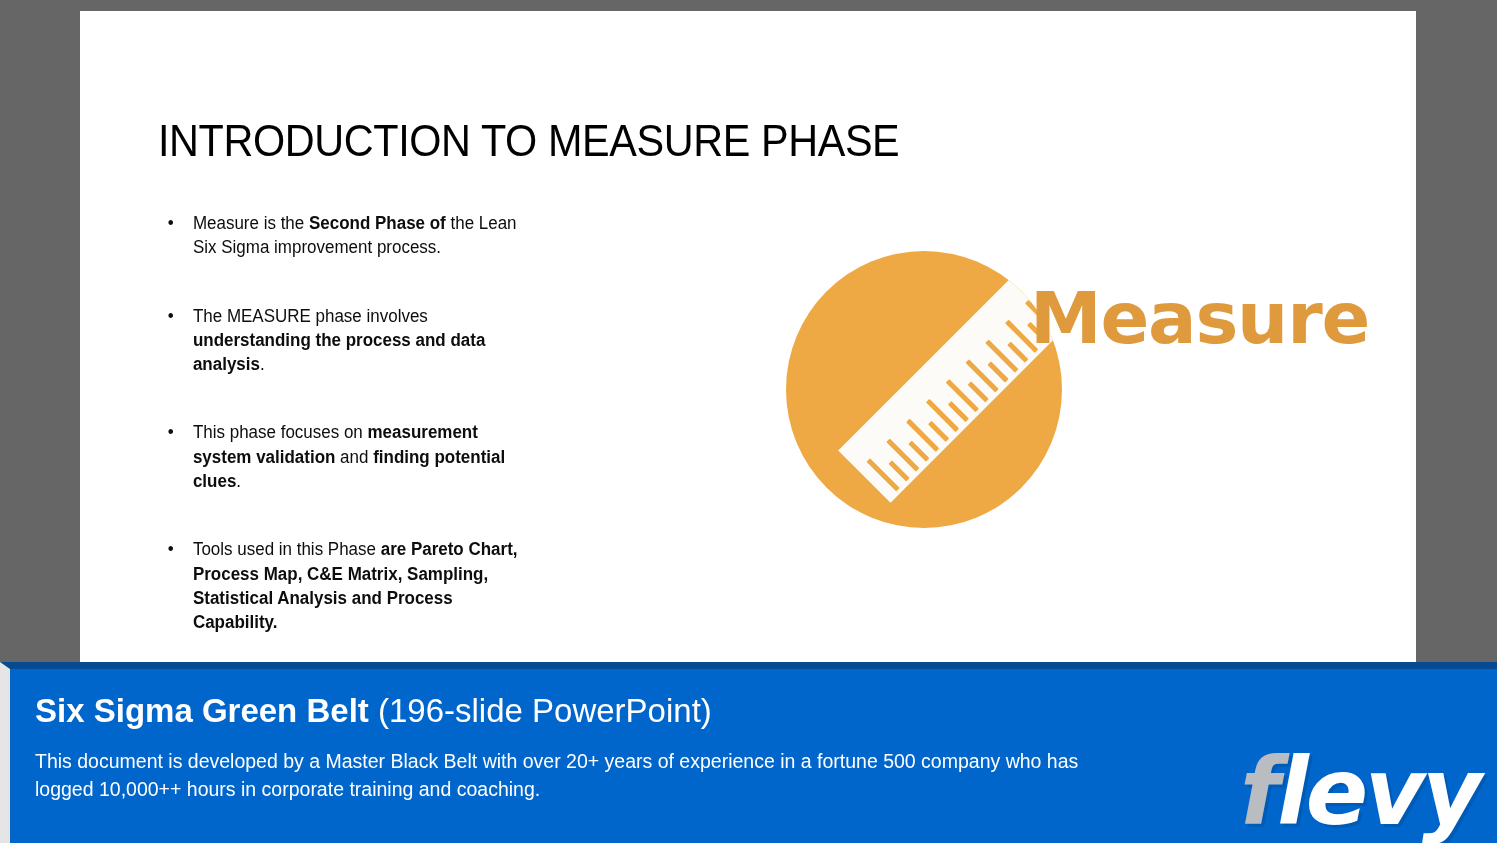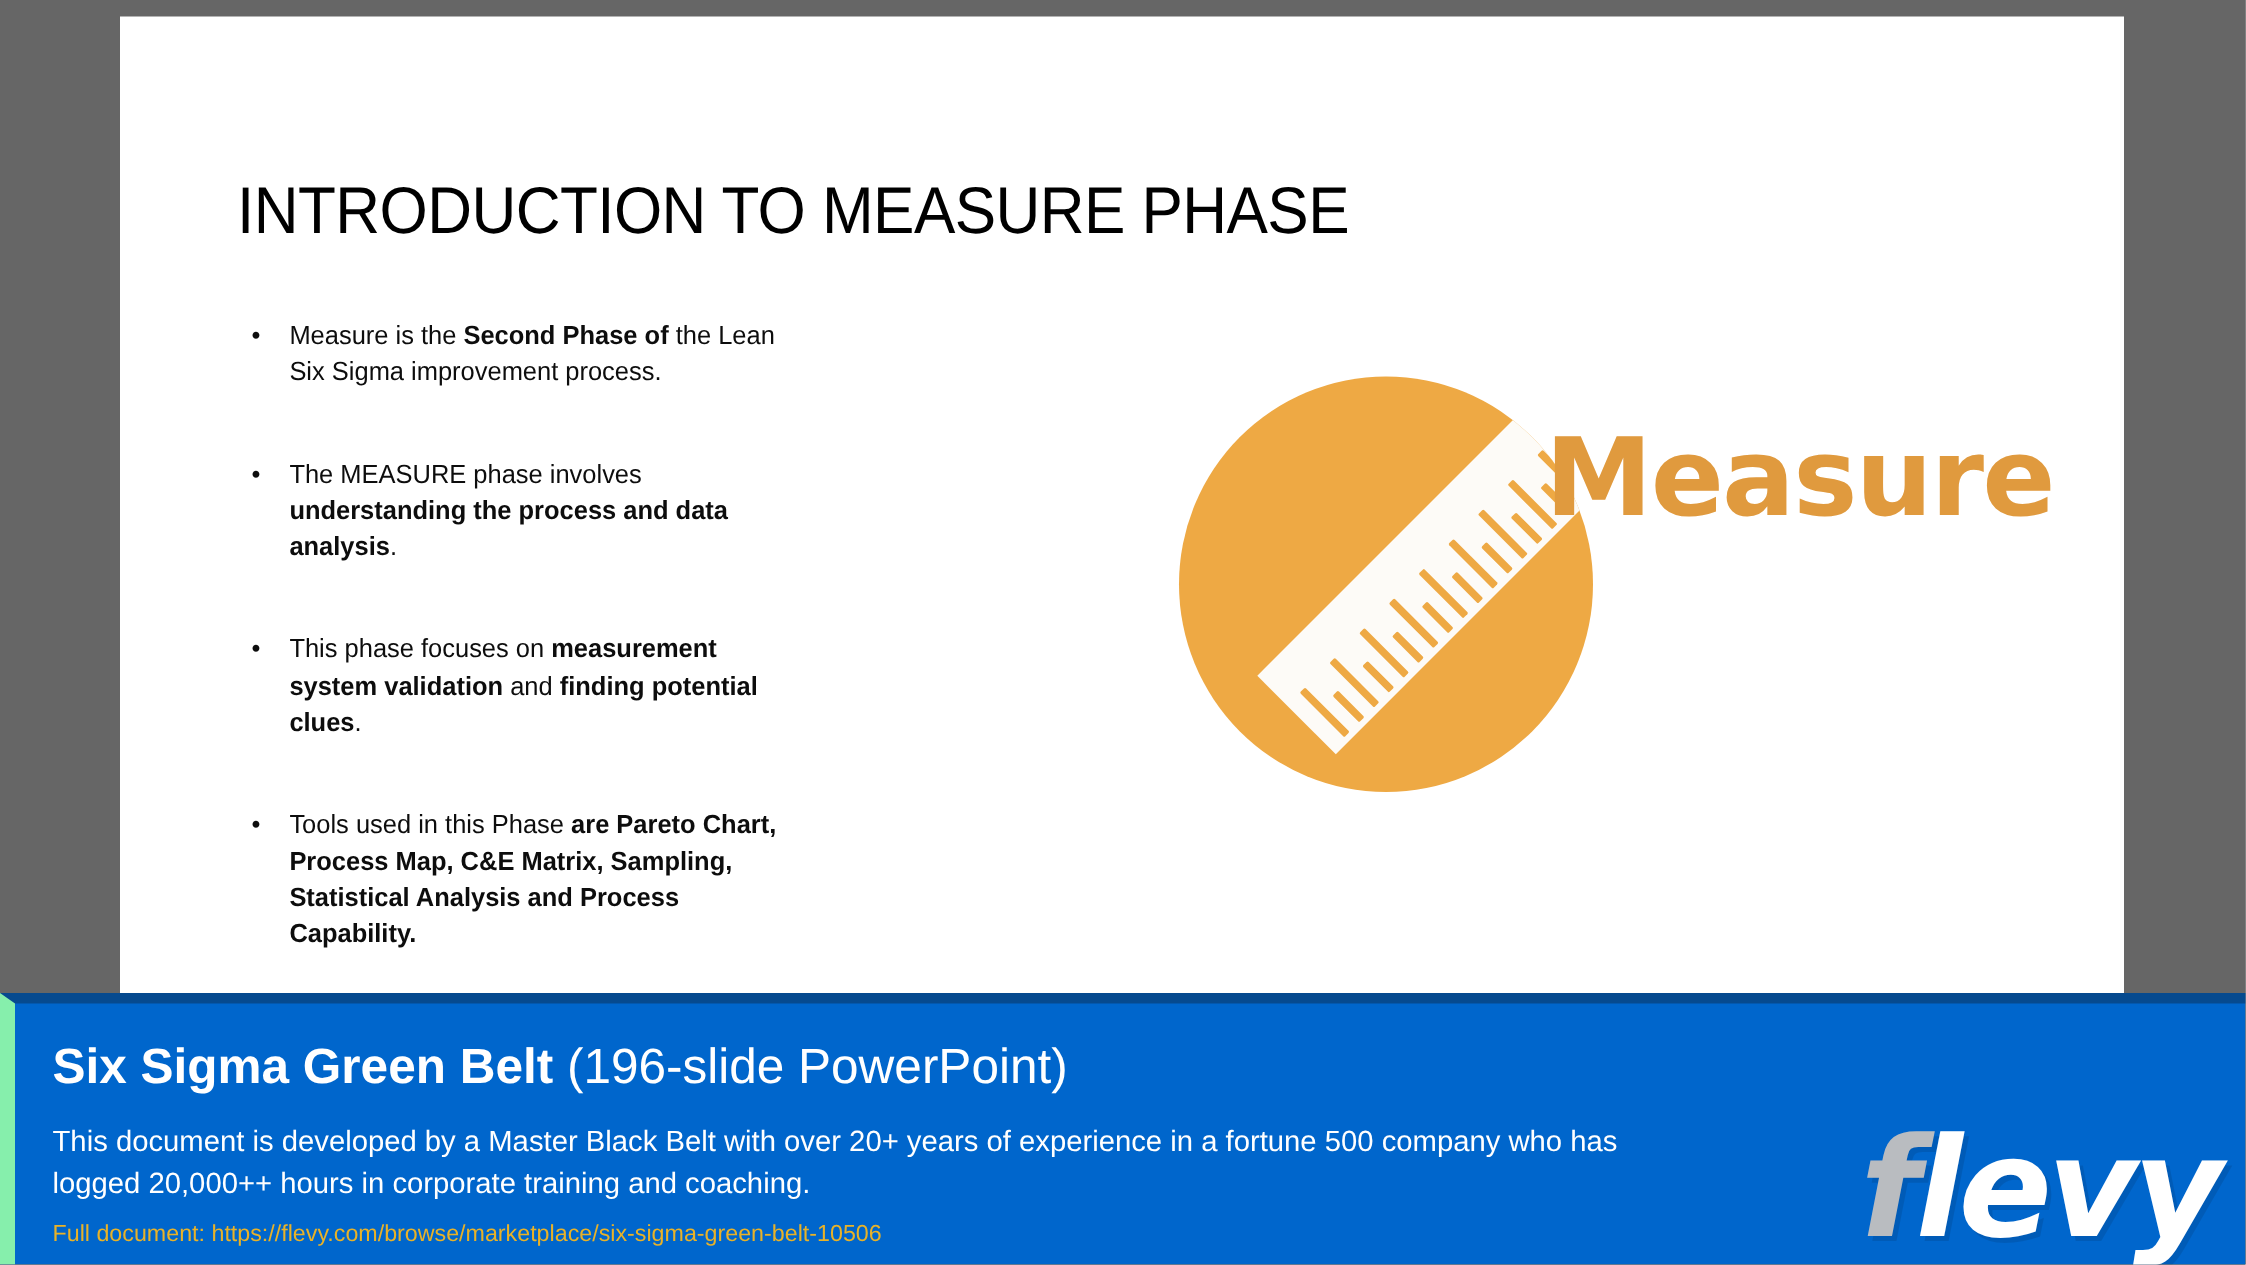--- a/index.html
+++ b/index.html
@@ -118,21 +118,21 @@
     font-family:"Liberation Sans", sans-serif;
   }
 
   
   .banner {
     position:absolute;
     left:0; top:662px;
     width:1497px; height:181px;
     background:#0066cc;
     border-top:7px solid #064a8f;
-    border-left:10px solid #86efac;
+    border-left:10px solid #e5e5e5;
   }
   .banner-inner { position:relative; width:100%; height:100%; }
 
   .banner-title {
     position:absolute;
     left:25px; top:23px;
     font-size:33px;
     white-space:nowrap;
     color:#ffffff;
     font-family:"Liberation Sans", sans-serif;
@@ -217,23 +217,22 @@
 
   </div>
 
   <div class="banner">
     <div class="banner-inner">
 
       <div class="banner-title">
         <span class="strong">Six Sigma Green Belt</span><span class="light"> (196-slide PowerPoint)</span>
       </div>
 
-      <div class="banner-desc">This document is developed by a Master Black Belt with over 20+ years of experience in a fortune 500 company who has logged 20,000++ hours in corporate training and coaching.</div>
-
-      <a class="banner-url" style="text-decoration:none;">Full document: https://flevy.com/browse/marketplace/six-sigma-green-belt-10506</a>
+      <div class="banner-desc">This document is developed by a Master Black Belt with over 20+ years of experience in a fortune 500 company who has logged 10,000++ hours in corporate training and coaching.</div>
+
 
       <div class="logo">
         <span class="f-part">f</span><span class="levy-part">levy</span>
       </div>
 
     </div>
   </div>
 
 </div>
 

